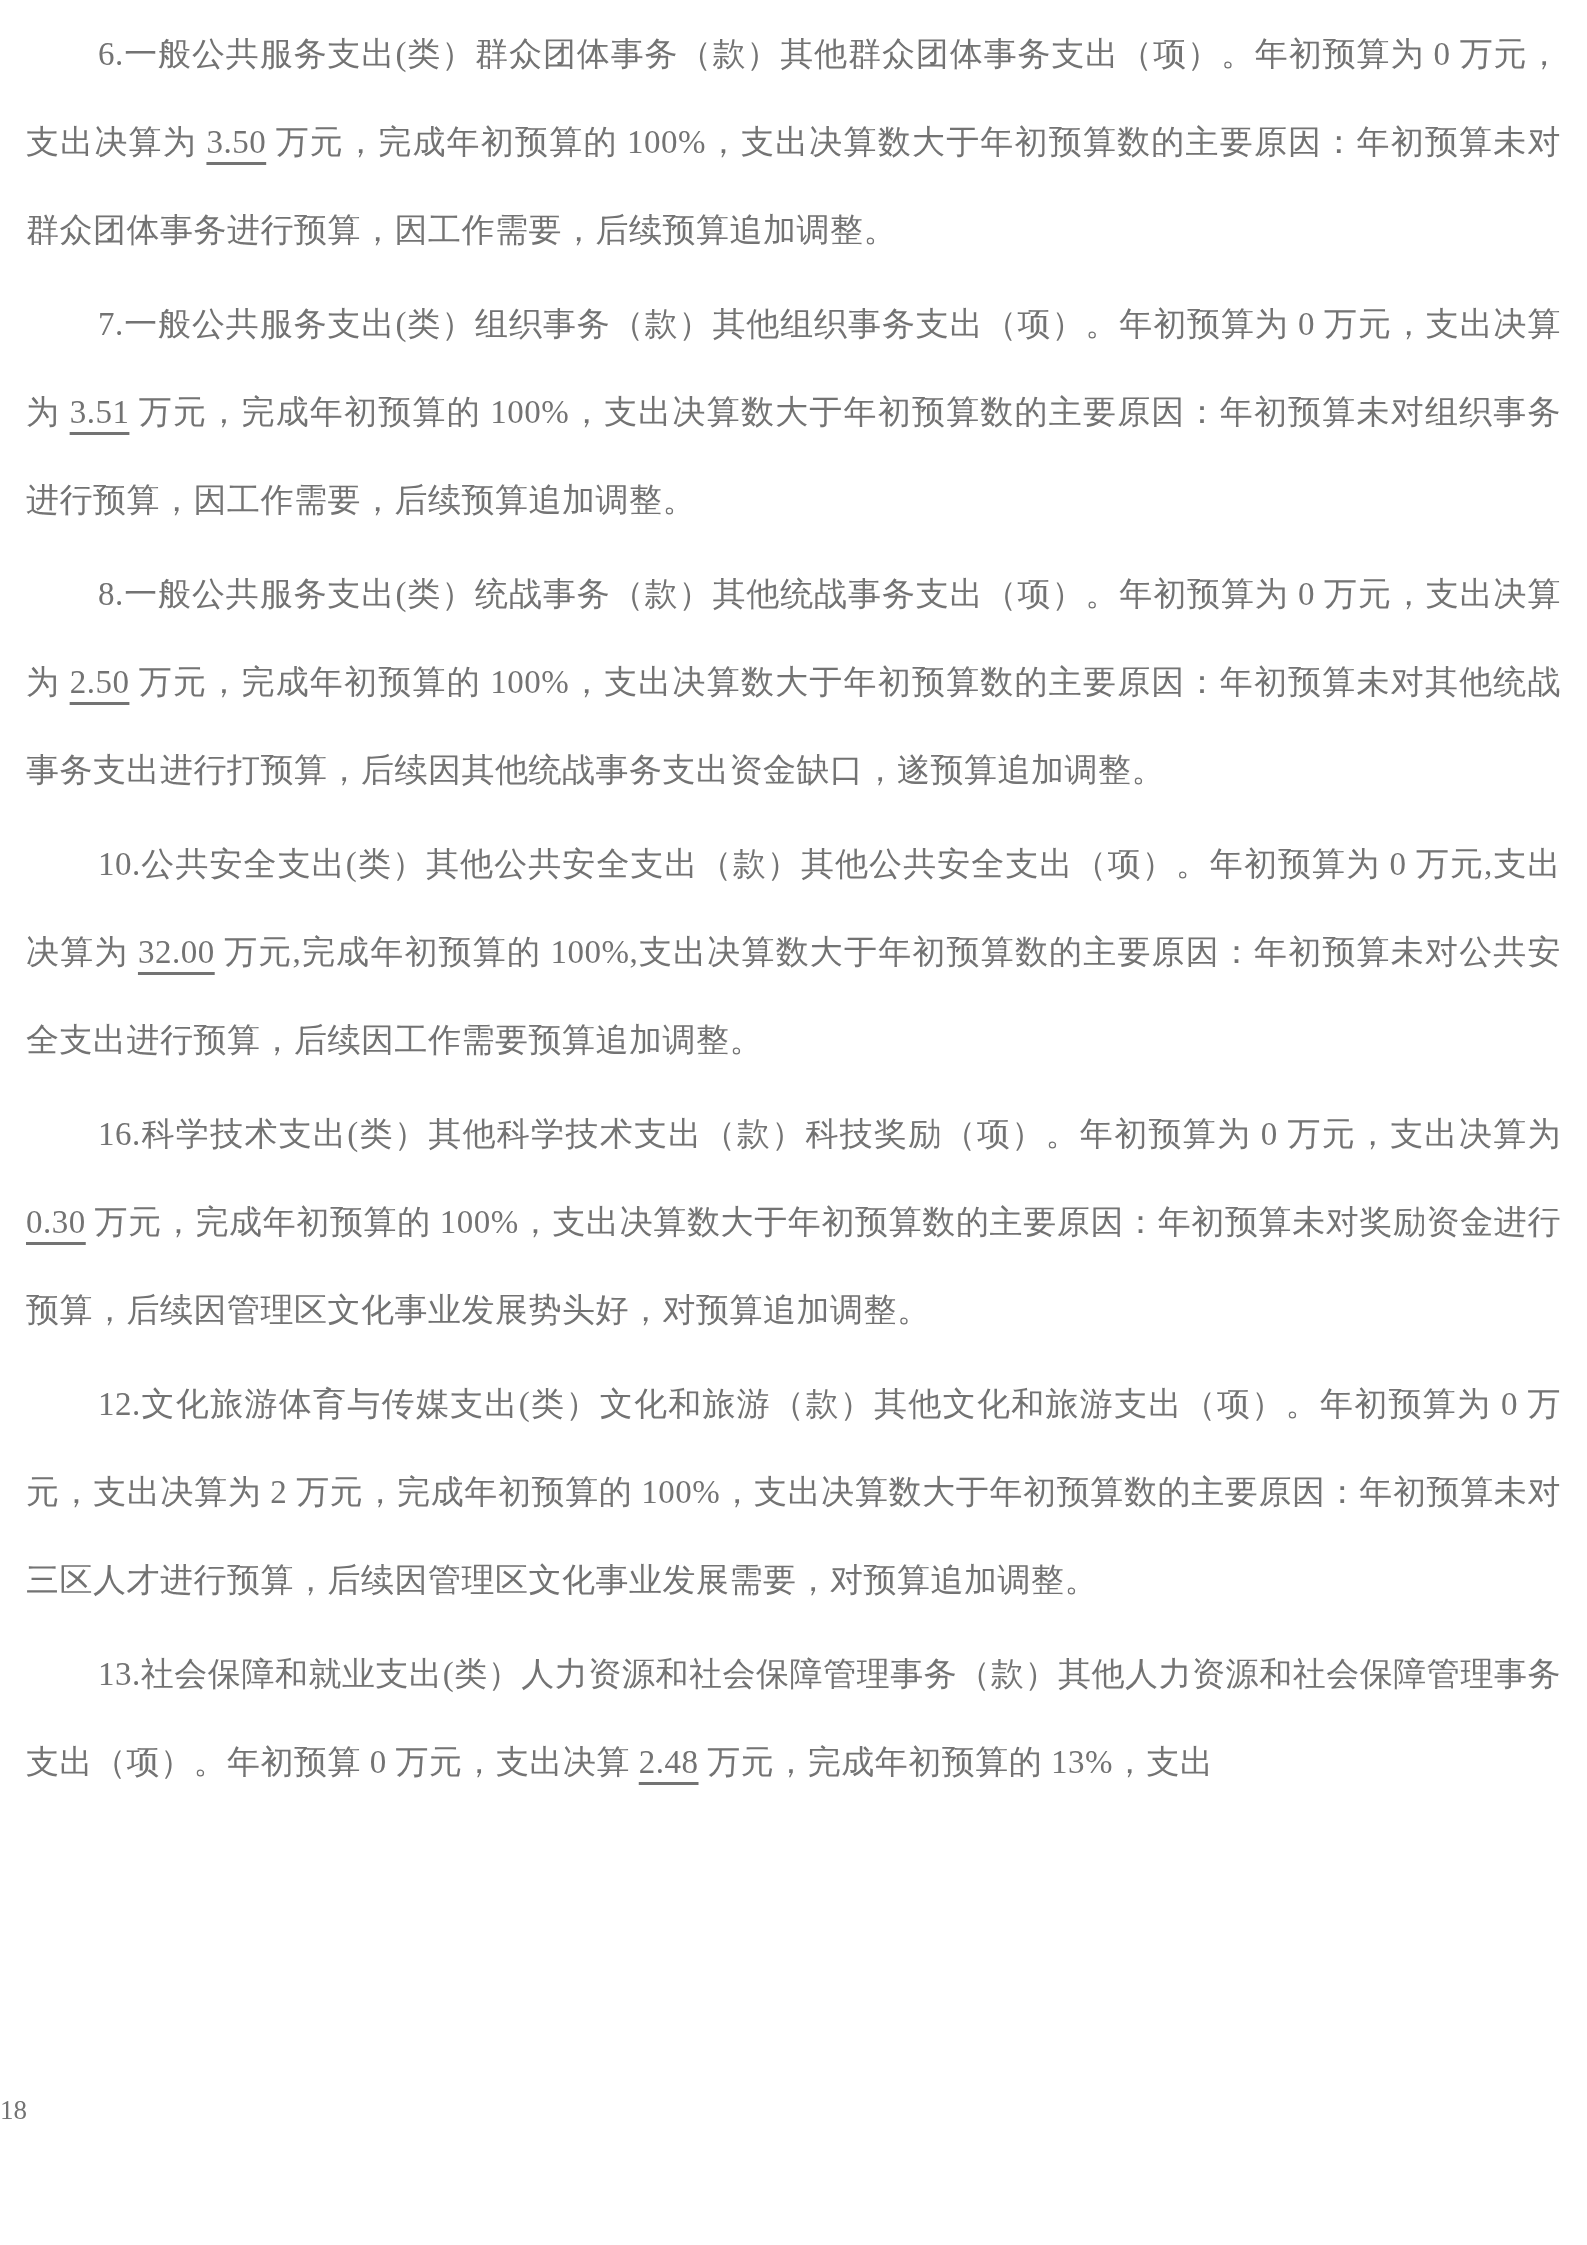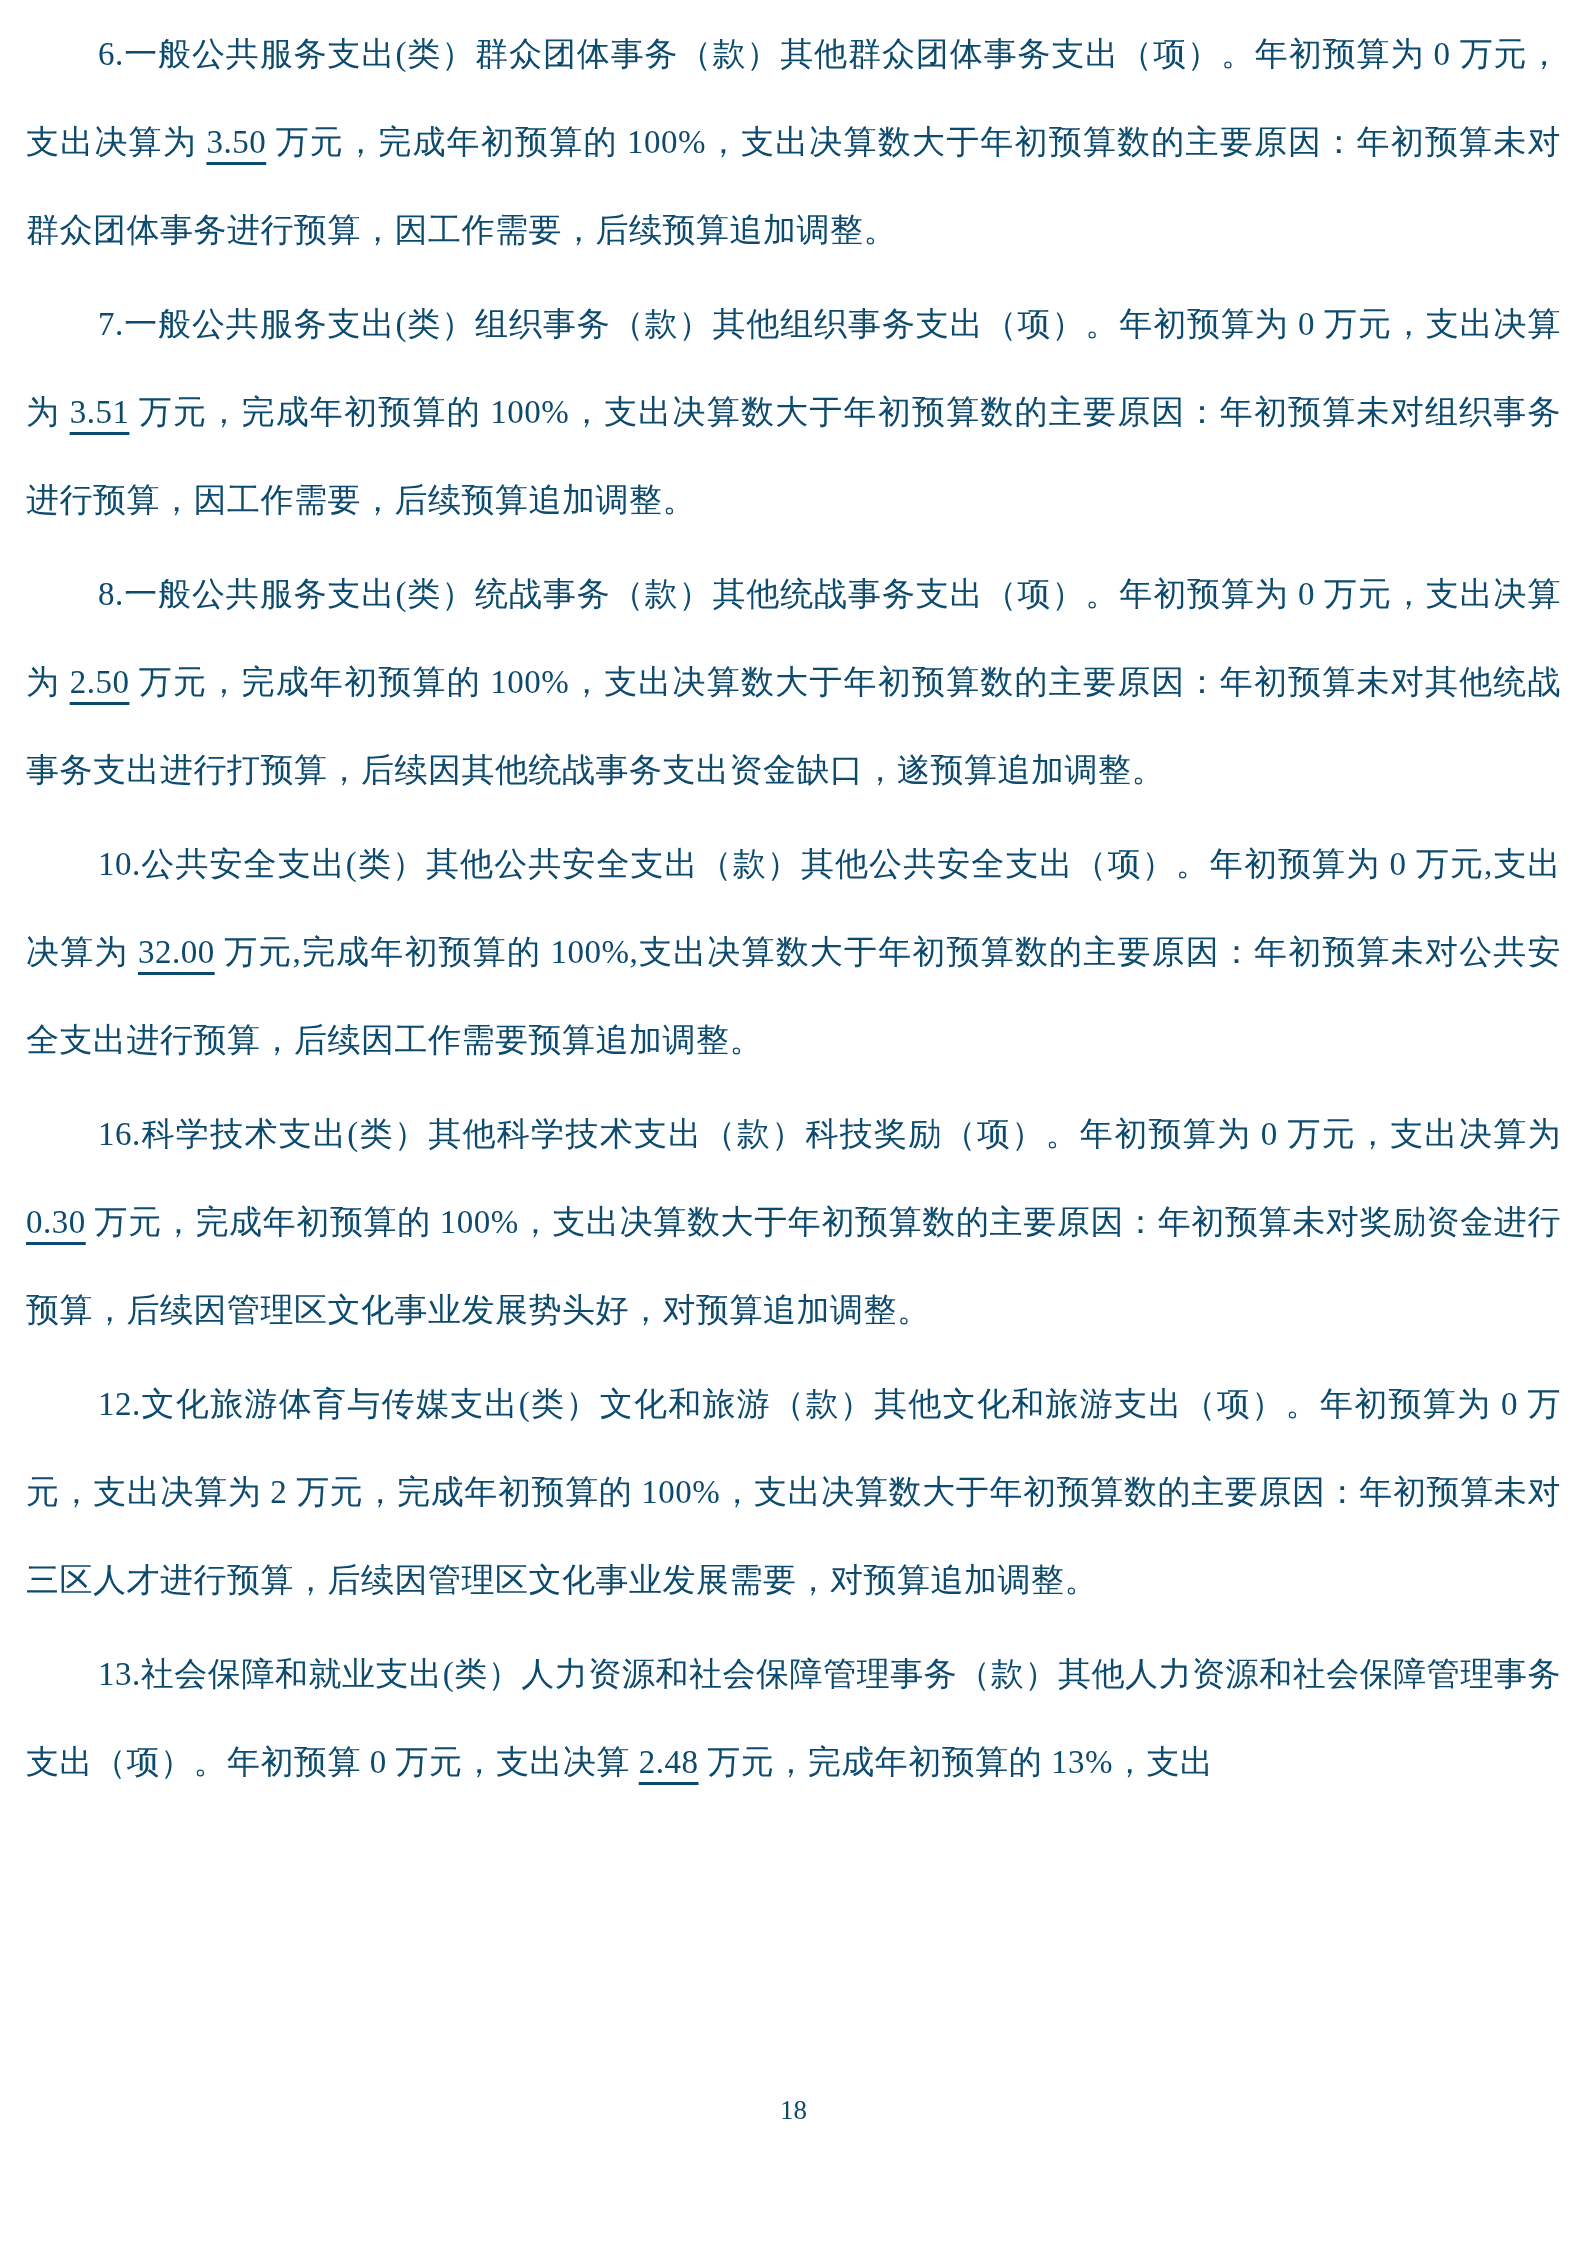--- a/index.html
+++ b/index.html
@@ -8,21 +8,21 @@
     background: #ffffff;
   }
   .page {
     position: relative;
     width: 1587px;
     height: 2245px;
     background: #ffffff;
     box-sizing: border-box;
     padding: 10px 26px 0 26px;
     font-family: "Liberation Serif", "DejaVu Serif", serif;
-    color: #0c4a6e;
+    color: #737373;
     overflow: hidden;
   }
   .content {
     width: 100%;
   }
   p.para {
     margin: 0 0 6px 0;
     font-size: 33px;
     line-height: 88px;
     text-align: justify;
@@ -34,21 +34,21 @@
   span.u {
     text-decoration: underline;
     text-underline-offset: 9px;
     text-decoration-thickness: 2.5px;
   }
   .footer {
     position: absolute;
     left: 0;
     bottom: 120px;
     width: 100%;
-    text-align: center;
+    text-align: left;
     font-size: 27px;
     line-height: 30px;
   }
 </style>
 </head>
 <body>
 
 <div class="page">
   <div class="content" id="doc-body">
 

